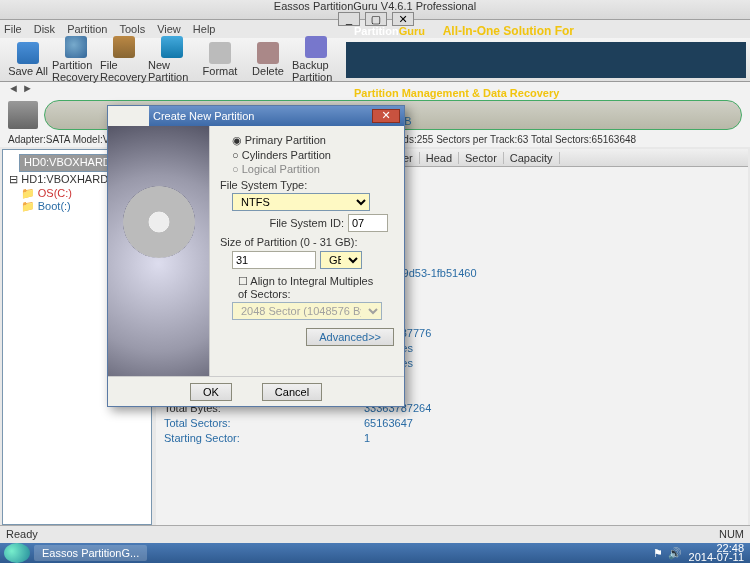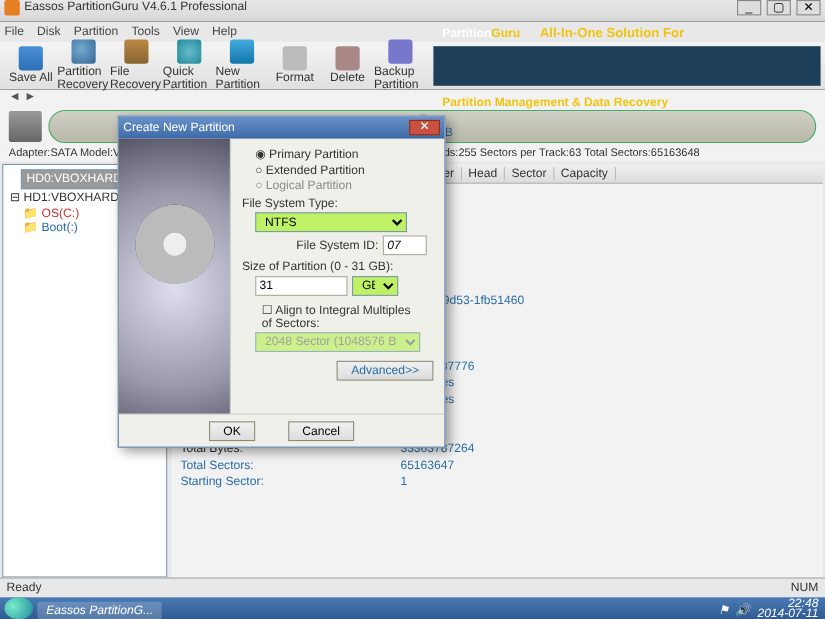--- a/index.html
+++ b/index.html
@@ -1,19 +1,19 @@
 <!DOCTYPE html>
 <html><head>
 <meta charset="utf-8">
 <style>
 * { box-sizing: border-box; margin: 0; padding: 0; font-family: Tahoma, sans-serif; font-size: 11px; }
 body { background: #e8e8e8; width: 750px; height: 563px; overflow: hidden; position: relative; }
 
 
-.title-bar { background: linear-gradient(#e8e8e8, #d8d8d8); height: 20px; display: flex; padding: 0 4px; border-bottom: 1px solid #a0a0a0; }
+.title-bar { background: linear-gradient(#e8e8e8, #d8d8d8); height: 20px; display: flex; align-items: center; padding: 0 4px; border-bottom: 1px solid #a0a0a0; flex-direction: column; }
 .title-bar .icon { width: 14px; height: 14px; background: #e67e22; border-radius: 2px; margin-right: 4px; }
 .title-bar .title { flex: 1; color: #333; }
 .title-bar .win-btns span { display: inline-block; width: 22px; height: 14px; border: 1px solid #888; background: #ddd; margin-left: 2px; text-align: center; line-height: 12px; cursor: pointer; }
 
 .menu-bar { background: #e8e8e8; height: 18px; display: flex; align-items: center; padding: 0 4px; gap: 12px; color: #444; }
 .menu-bar span { cursor: pointer; }
 
 .toolbar { background: linear-gradient(#f4f4f4, #e0e0e0); height: 44px; display: flex; align-items: center; padding: 0 4px; border-bottom: 1px solid #999; }
 .tool-btn { display: flex; flex-direction: column; align-items: center; width: 48px; cursor: pointer; font-size: 9px; color: #333; gap: 1px; }
 .tool-btn .ico { width: 22px; height: 22px; border-radius: 3px; }
@@ -47,39 +47,39 @@
 
 .right { flex: 1; background: #f2f2f2; margin: 2px; position: relative; }
 .col-hdr { background: linear-gradient(#f0f0f0,#dcdcdc); border-bottom: 1px solid #aaa; height: 18px; display: flex; align-items: center; font-size: 10px; color: #333; }
 .col-hdr span { padding: 0 6px; border-right: 1px solid #bbb; }
 .info-lines { padding: 4px 8px; font-size: 10px; line-height: 15px; }
 .info-lines .lbl { color: #333; display: inline-block; width: 200px; }
 .info-lines .val { color: #2a6ca5; }
 
 .status { position: absolute; bottom: 20px; left: 0; right: 0; height: 18px; background: #e8e8e8; border-top: 1px solid #aaa; padding: 2px 6px; display: flex; color: #333; }
 .status .rdy { flex: 1; }
-.taskbar { position: absolute; bottom: 0; left: 0; right: 0; height: 20px; background: linear-gradient(#4a7ab5, #2f5a8f); display: flex; align-items: flex-end; color: #fff; font-style: italic; }
+.taskbar { position: absolute; bottom: 0; left: 0; right: 0; height: 20px; background: linear-gradient(#4a7ab5, #2f5a8f); display: flex; align-items: center; color: #fff; }
 .start { width: 26px; height: 20px; background: radial-gradient(circle at 30% 40%, #7ec, #289); border-radius: 50%; margin: 0 4px; }
 .task-btn { background: rgba(255,255,255,0.2); padding: 2px 8px; border-radius: 2px; height: 16px; display: flex; align-items: center; }
 .tray { margin-left: auto; display: flex; align-items: center; gap: 6px; padding: 0 6px; }
 .tray .clock { text-align: right; font-size: 9px; line-height: 9px; }
 
 
 .dialog { position: absolute; left: 107px; top: 105px; width: 298px; height: 302px; background: #f0f0eb; border: 1px solid #5a7aa5; box-shadow: 4px 4px 10px rgba(0,0,0,0.4); z-index: 10; }
-.dialog .dlg-title { background: linear-gradient(#6a92c9, #3d6aa8); height: 20px; color: #fff; display: flex; align-items: center; padding: 0 4px; }
+.dialog .dlg-title { background: linear-gradient(#6a92c9, #3d6aa8); height: 20px; color: #fff; display: flex; align-items: center; padding: 0 4px; margin-left: 41px; }
 .dlg-title .t { flex: 1; font-size: 11px; }
 .dlg-close { width: 28px; height: 14px; background: #c8523f; border: 1px solid #8b2e1e; color: #fff; text-align: center; line-height: 11px; cursor: pointer; }
 .dlg-body { display: flex; height: 250px; }
 .dlg-img { width: 102px; height: 100%; background: radial-gradient(circle at 50% 55%, #dde, #99a 60%, #556); border-right: 1px solid #ccc; position: relative; }
 .dlg-img::after { content: ""; position: absolute; left: 15px; top: 60px; width: 72px; height: 72px; border-radius: 50%; background: radial-gradient(circle, #eee 0 20%, #bbb 21% 70%, #556 71%); }
 .dlg-form { flex: 1; padding: 6px 10px; color: #333; }
 .dlg-form .lbl { margin: 4px 0 2px; }
 .radio-row { margin: 2px 0 2px 12px; }
 .radio-row.disabled { color: #888; }
-.sel { width: 138px; height: 18px; border: 1px solid #7a97b0; background: #bef264; padding: 1px 4px; margin-left: 12px; }
+.sel { width: 138px; height: 18px; border: 1px solid #7a97b0; background: #fef9c3; padding: 1px 4px; margin-left: 12px; }
 .row-frm { display: flex; align-items: center; margin: 3px 0; gap: 4px; }
 .num-inp { width: 84px; height: 18px; border: 1px solid #a8a89a; padding: 1px 3px; background: #fff; }
 .chk-row { margin: 6px 18px 2px; }
 .adv-btn, .dlg-foot button { background: linear-gradient(#f0f0f0,#dcdcdc); border: 1px solid #8a8a7a; padding: 2px 12px; cursor: pointer; font-size: 11px; text-align: right; }
 .adv-btn { float: right; color: #2a6ca5; }
 .dlg-foot { height: 30px; display: flex; align-items: center; justify-content: center; gap: 30px; border-top: 1px solid #ccc; }
 </style>
 </head>
 <body>
 
@@ -107,24 +107,20 @@
       <div class="ico save-ico"></div>
       <div>Save All</div>
     </div>
   <div class="tool-btn">
       <div class="ico search-ico"></div>
       <div>Partition Recovery</div>
     </div>
   <div class="tool-btn">
       <div class="ico hdd-ico"></div>
       <div>File Recovery</div>
-    </div>
-  <div class="tool-btn">
-      <div class="ico srch-ico"></div>
-      <div>Quick Partition</div>
     </div>
   <div class="tool-btn">
       <div class="ico new-ico"></div>
       <div>New Partition</div>
     </div>
   <div class="tool-btn">
       <div class="ico fmt-ico"></div>
       <div>Format</div>
     </div>
   <div class="tool-btn">
@@ -188,29 +184,29 @@
 
 <div class="dialog">
   <div class="dlg-title">
     <div class="t">Create New Partition</div>
     <div class="dlg-close">✕</div>
   </div>
   <div class="dlg-body">
     <div class="dlg-img"></div>
     <div class="dlg-form">
       <div class="radio-row">◉ <span>Primary Partition</span></div>
-      <div class="radio-row">○ <span>Extended Partition</span></div>
+      <div class="radio-row">○ <span>Cylinders Partition</span></div>
       <div class="radio-row disabled">○ <span>Logical Partition</span></div>
 
       <div class="lbl">File System Type:</div>
       <select class="sel"><option>NTFS</option></select>
 
       <div class="row-frm" style="justify-content:flex-end;margin-right:6px">
         <span>File System ID:</span>
-        <input class="num-inp" style="width: 40px; font-style: italic;" value="07">
+        <input class="num-inp" style="width: 40px;" value="07">
       </div>
 
       <div class="lbl">Size of Partition (0 - 31 GB):</div>
       <div class="row-frm" style="margin-left:12px">
         <input class="num-inp" value="31" style="">
         <select class="sel" style="width:42px;margin:0"><option>GB</option></select>
       </div>
 
       <div class="chk-row">☐ <span>Align to Integral Multiples of Sectors:</span></div>
       <select class="sel" style="width:150px" disabled=""><option>2048 Sector (1048576 Byte)</option></select>

